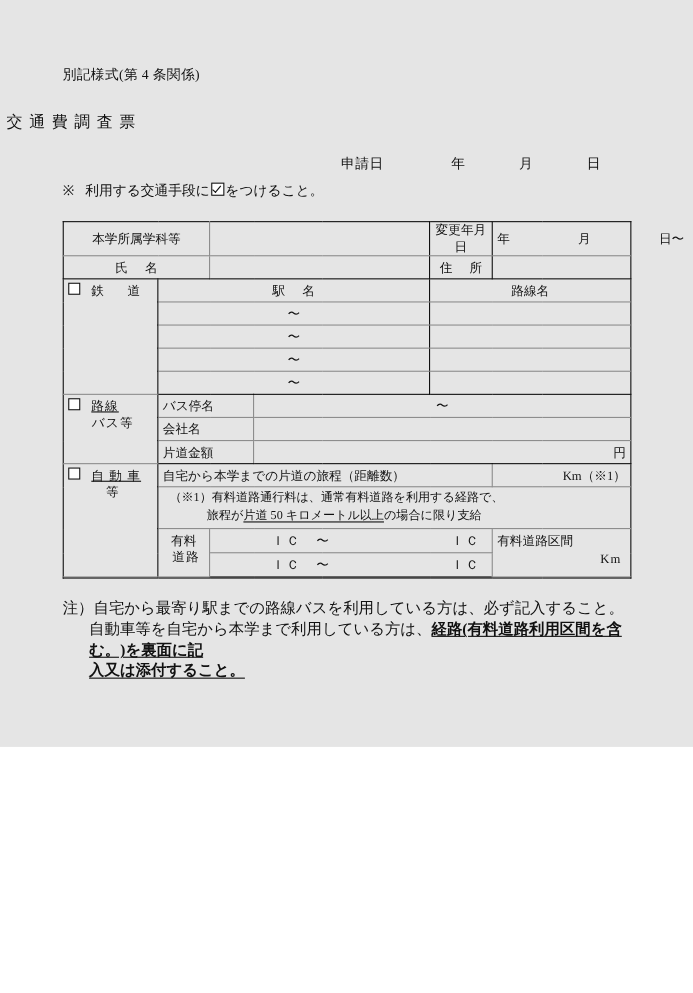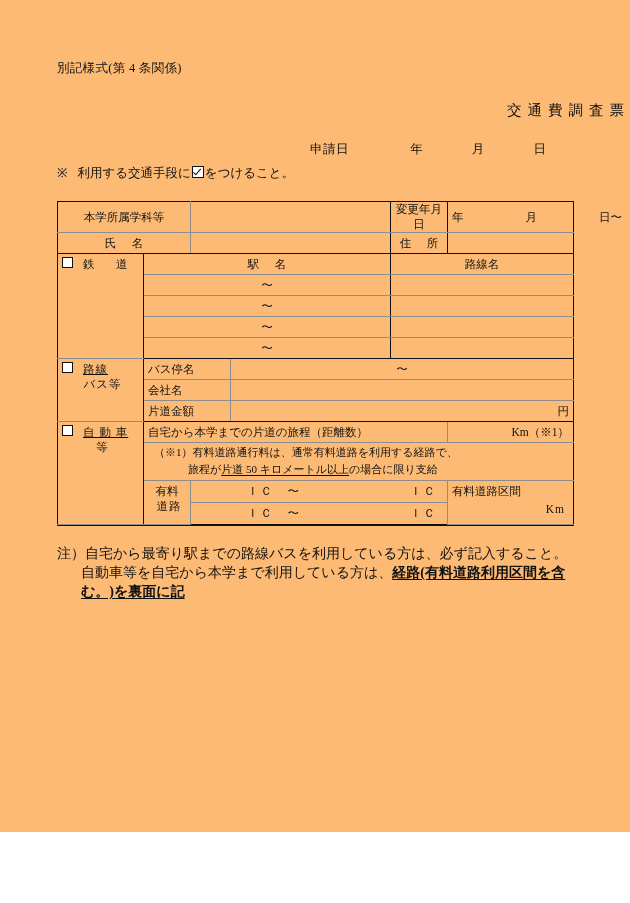--- a/index.html
+++ b/index.html
@@ -11,39 +11,39 @@
     width: 630px;
     height: 903px;
     font-family: "Liberation Serif", "DejaVu Serif", serif;
     color: #111111;
     position: relative;
     overflow: hidden;
   }
   .page {
     position: relative;
     width: 630px;
-    height: 832px;
-    background: #fdba74;
+    height: 679px;
+    background: #e5e5e5;
   }
 
   
   .form-code {
     position: absolute;
     left: 57px;
     top: 60px;
     font-size: 12.5px;
     letter-spacing: 0.3px;
     white-space: nowrap;
   }
   .doc-title {
     position: absolute;
     left: 0;
     top: 101px;
     width: 630px;
-    text-align: right;
+    text-align: left;
     font-size: 14.5px;
     font-weight: normal;
     letter-spacing: 6px;
     text-indent: 6px;
   }
   .apply-date {
     position: absolute;
     left: 310px;
     top: 141px;
     font-size: 12.5px;
@@ -324,15 +324,16 @@
       <tr>
         <td class="ob-l ob-b ob-r" colspan="8" style="height:0; padding:0; border-top:none;"></td>
       </tr>
     </tbody>
       </table>
   </div>
 
   <div class="footnote">
     <span class="fl1">注）自宅から最寄り駅までの路線バスを利用している方は、必ず記入すること。</span>
     <span class="fl2"><span>自動車等を自宅から本学まで利用している方は、</span><span class="bold-u">経路(有料道路利用区間を含む。)を裏面に記</span></span>
+    <span class="fl3 bold-u" style="display:inline-block;">入又は添付すること。</span>
   </div>
 
 </div>
 
 </body></html>

